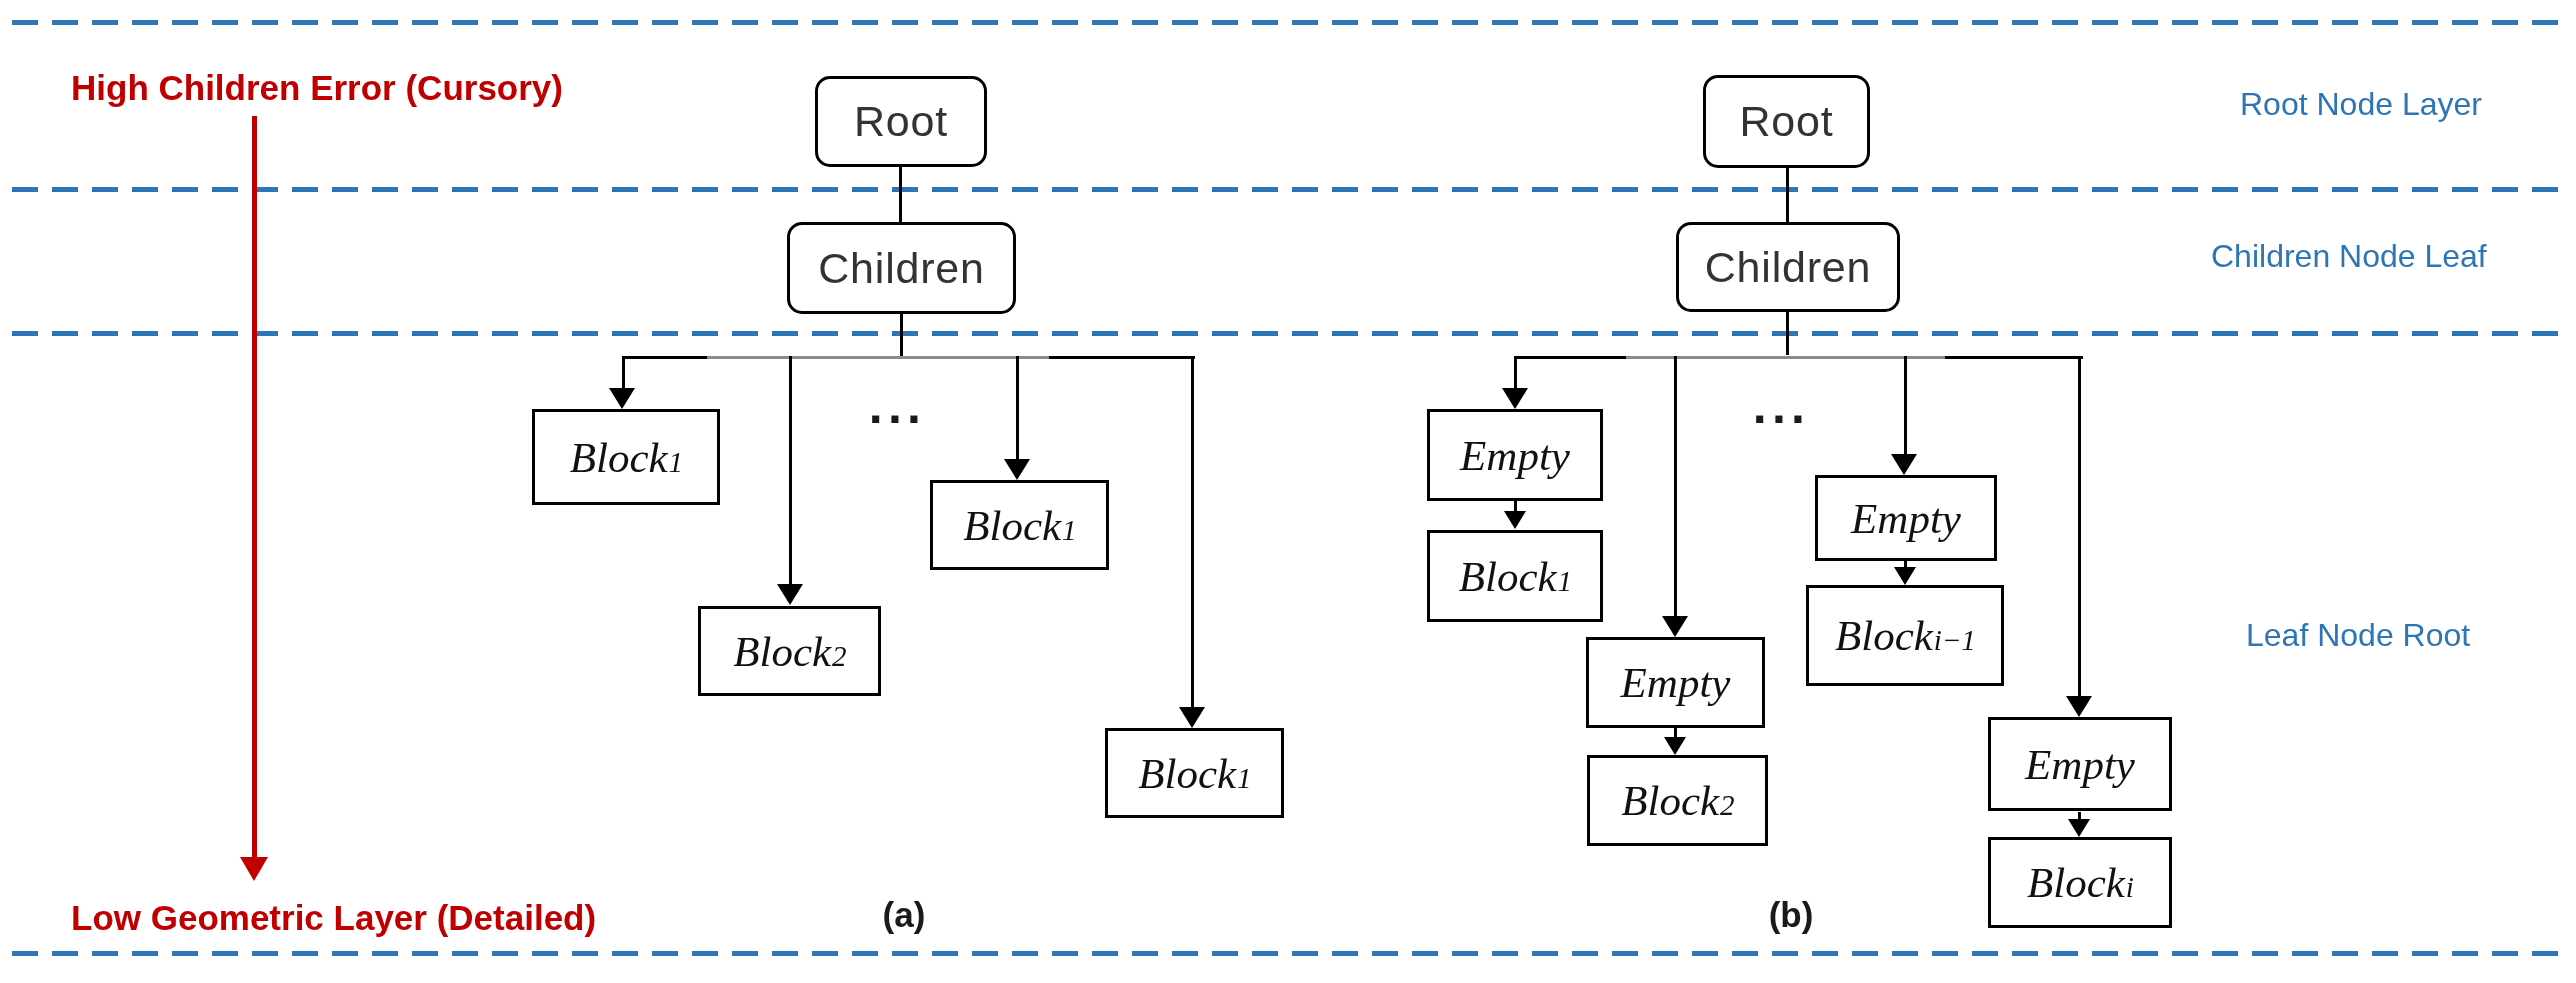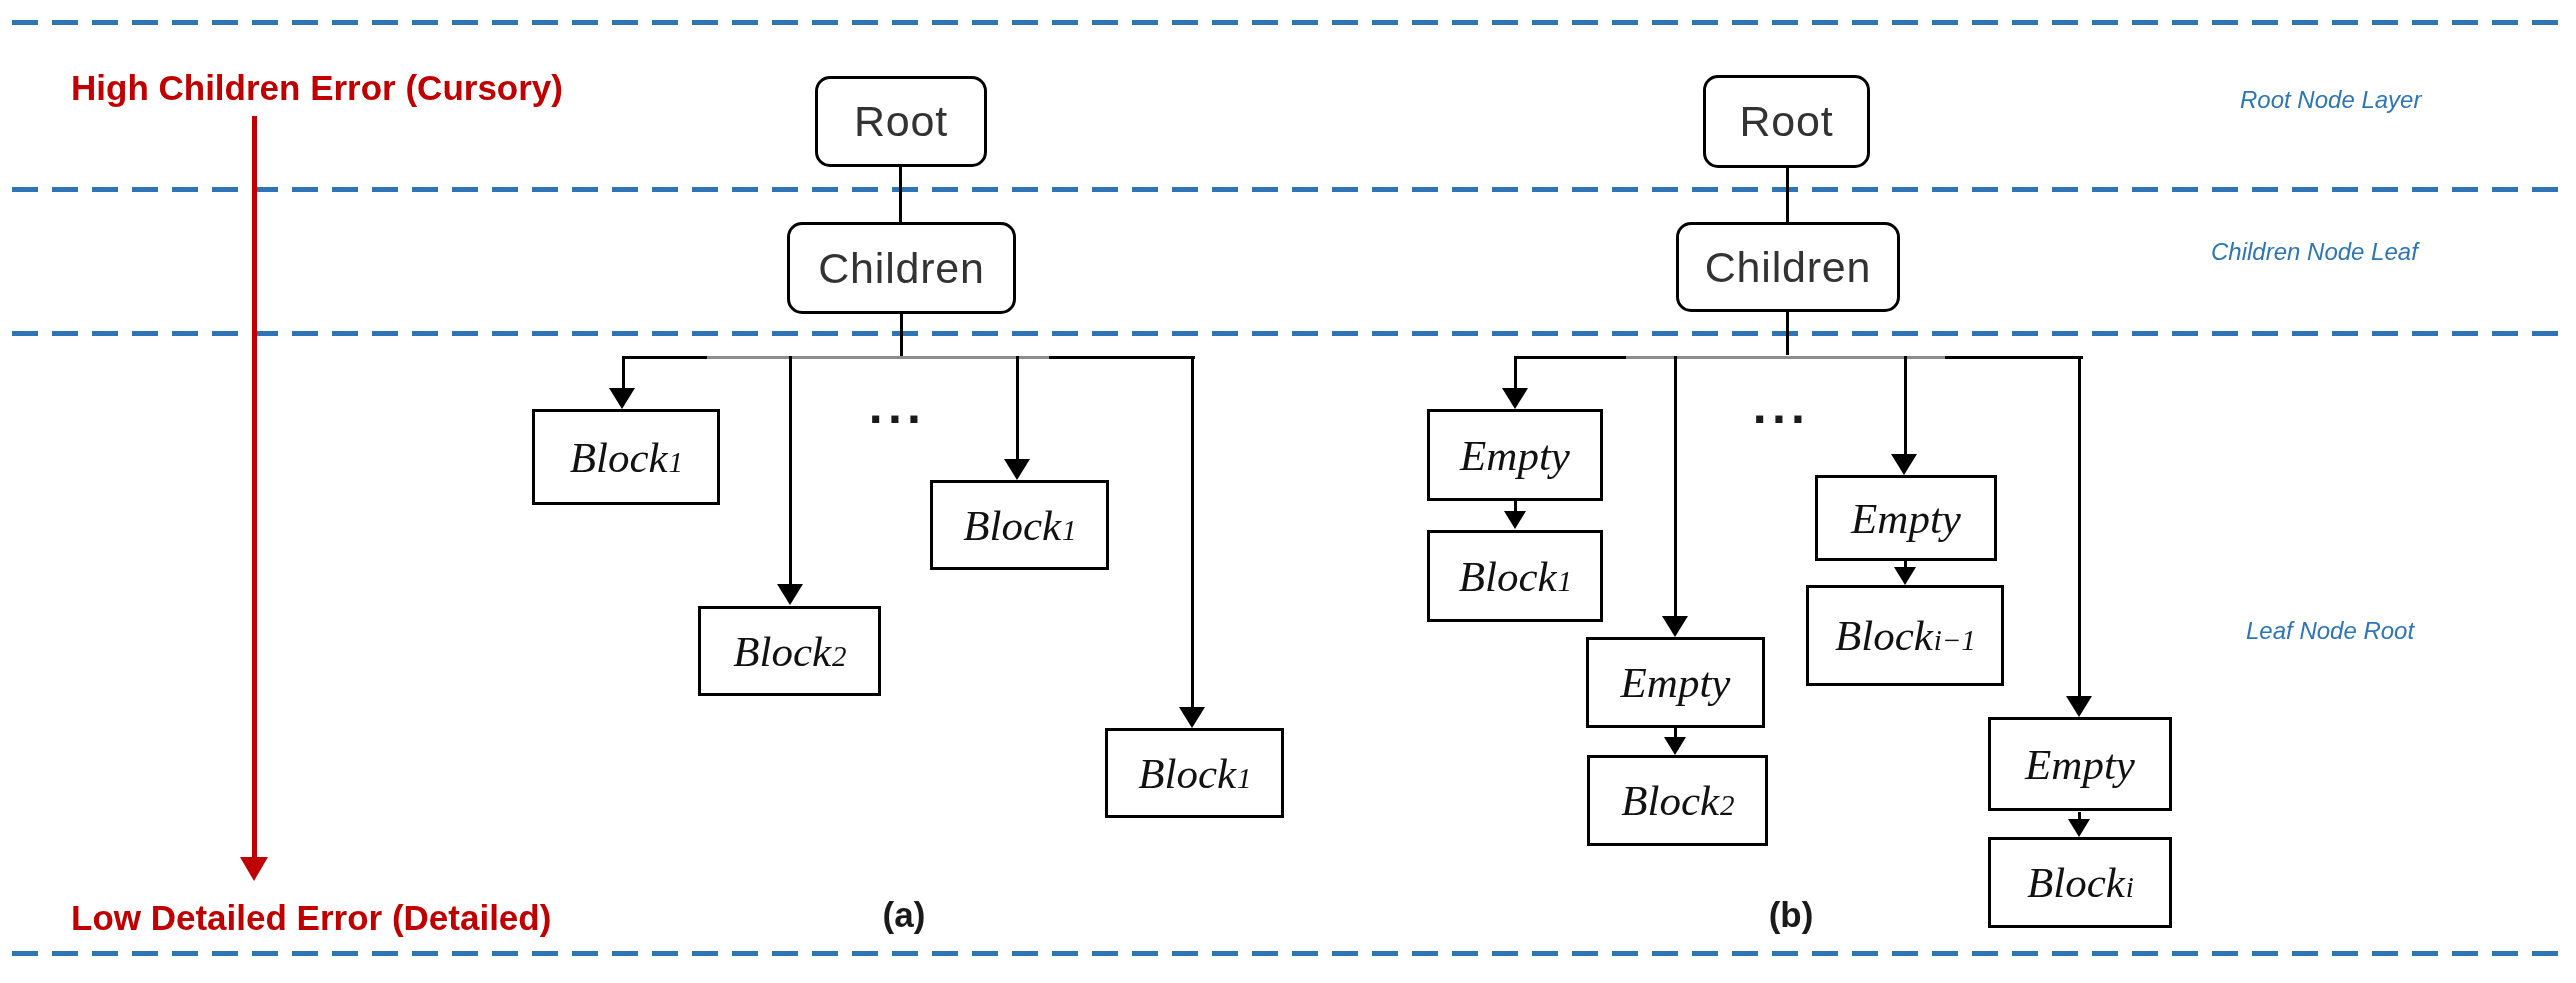--- a/index.html
+++ b/index.html
@@ -49,38 +49,38 @@
   }
   .caption{
     position:absolute;font-weight:700;font-size:35px;color:#1a1a1a;
     width:84px;text-align:center;
   }
   .red-note{
     position:absolute;font-weight:700;font-size:35px;color:var(--red);
     white-space:nowrap;line-height:1;
   }
   .layer-label{
-    position:absolute;font-size:24px;color:var(--blue);
-    white-space:nowrap;line-height:1;font-style:italic;
+    position:absolute;font-size:32px;color:var(--blue);
+    white-space:nowrap;line-height:1;
   }
 </style>
 </head>
 <body>
 
 <div id="canvas" style="--blue: #2E75B6; --red: #C00000;">
 
   <div class="dashed" style="top:20px"></div>
   <div class="dashed" style="top:187px"></div>
   <div class="dashed" style="top:331px"></div>
   <div class="dashed" style="top:951px"></div>
 
   <div class="red-note" style="left:71px;top:70px">High Children Error (Cursory)</div>
   <div class="vline" style="left:252px;top:116px;width:4.6px;height:743px;background:var(--red)"></div>
   <div class="ah red" style="left:240px;top:857px"></div>
-  <div class="red-note" style="left:71px;top:900px">Low Detailed Error (Detailed)</div>
+  <div class="red-note" style="left:71px;top:900px">Low Geometric Layer (Detailed)</div>
 
   <div class="layer-label" style="left:2240px;top:88px">Root Node Layer</div>
   <div class="layer-label" style="left:2211px;top:240px">Children Node Leaf</div>
   <div class="layer-label" style="left:2246px;top:619px">Leaf Node Root</div>
 
   <div class="node plain" style="left:815px;top:76px;width:172px;height:91px">
     <span>Root</span>
   </div>
   <div class="vline" style="left:899px;top:167px;width:3px;height:55px"></div>
   <div class="node plain" style="left:787px;top:222px;width:229px;height:92px">

